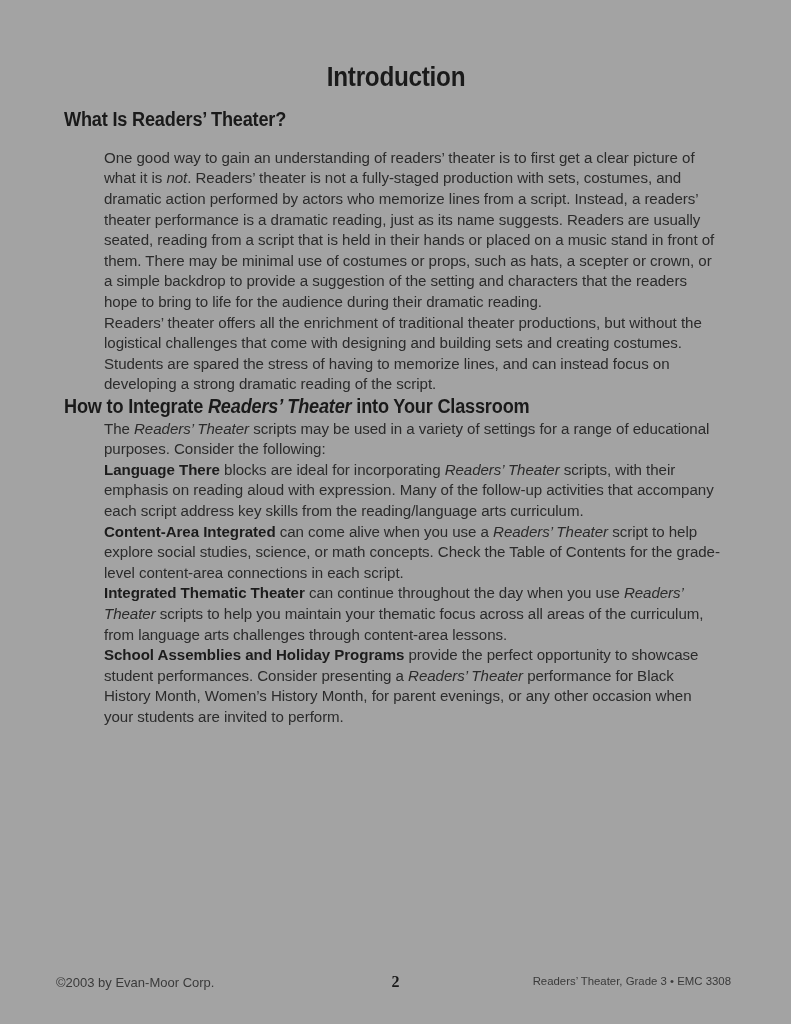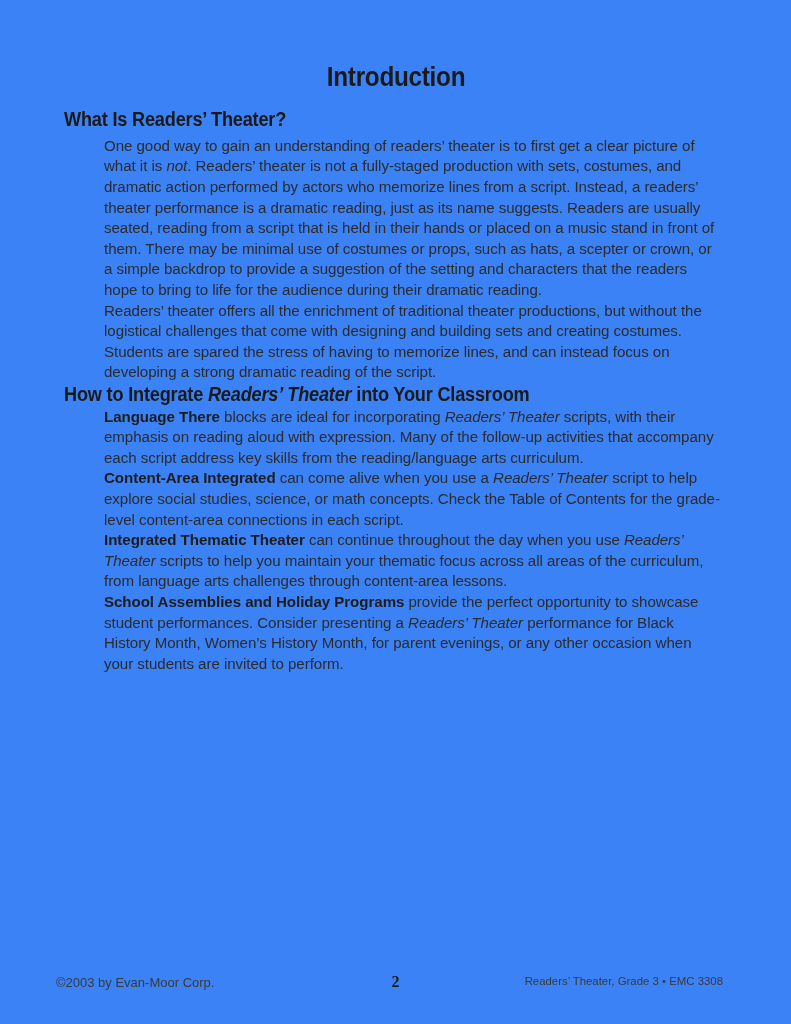--- a/index.html
+++ b/index.html
@@ -14,21 +14,21 @@
     position: relative;
     overflow: hidden;
     font-family: "Liberation Sans", sans-serif;
     color: #231f20;
     -webkit-font-smoothing: antialiased;
   }
 
   .page {
     position: absolute;
     inset: 0;
-    background: #3b82f6;
+    background: #a3a3a3;
   }
 
   
   .page-title {
     position: absolute;
     top: 62px;
     left: 64px;
     width: 664px;
     text-align: center;
     font-family: "Liberation Sans", sans-serif;
@@ -86,21 +86,21 @@
   }
   p.para strong {
     font-weight: bold;
     color: #1c1c1c;
   }
 
   .gap-para  { margin-top: 20.5px; }
   .gap-intro { margin-top: 19px; }
   .gap-item  { margin-top: 20px; }
 
-  .after-heading-1 { margin-top: 4px; }
+  .after-heading-1 { margin-top: 16px; }
 
   
   .footer {
     position: absolute;
     left: 56px;
     right: 56px;
     top: 975px;
     height: 20px;
   }
   .footer-left {
@@ -118,21 +118,21 @@
     right: 0;
     top: -2px;
     text-align: center;
     font-family: "Liberation Serif", serif;
     font-weight: bold;
     font-size: 16px;
     color: #1a1a1a;
   }
   .footer-right {
     position: absolute;
-    right: 12px;
+    right: 4px;
     top: 0;
     font-size: 11.4px;
     color: #3a3a3a;
     font-family: "Liberation Sans", sans-serif;
     white-space: nowrap;
   }
 </style>
 </head>
 <body>
 
@@ -149,20 +149,21 @@
     <div class="body-block after-heading-1">
       <p class="para"><span>One good way to gain an understanding of readers’ theater is to first get a clear picture of what it is </span><em>not</em><span>. Readers’ theater is not a fully-staged production with sets, costumes, and dramatic action performed by actors who memorize lines from a script. Instead, a readers’ theater performance is a dramatic reading, just as its name suggests. Readers are usually seated, reading from a script that is held in their hands or placed on a music stand in front of them. There may be minimal use of costumes or props, such as hats, a scepter or crown, or a simple backdrop to provide a suggestion of the setting and characters that the readers hope to bring to life for the audience during their dramatic reading.</span></p>
 
       <p class="para gap-para">Readers’ theater offers all the enrichment of traditional theater productions, but without the logistical challenges that come with designing and building sets and creating costumes. Students are spared the stress of having to memorize lines, and can instead focus on developing a strong dramatic reading of the script.</p>
     </div>
 
     <h2 class="section-heading heading-2"><span>How to Integrate </span><em>Readers’ Theater</em><span> into Your Classroom</span></h2>
 
     <div class="body-block">
 
+      <p class="para gap-intro"><span>The </span><em>Readers’ Theater</em><span> scripts may be used in a variety of settings for a range of educational purposes. Consider the following:</span></p>
 
       <p class="para gap-item"><strong>Language There</strong><span> blocks are ideal for incorporating </span><em>Readers’ Theater</em><span> scripts, with their emphasis on reading aloud with expression. Many of the follow-up activities that accompany each script address key skills from the reading/language arts curriculum.</span></p>
 
       <p class="para gap-item"><strong>Content-Area Integrated</strong><span> can come alive when you use a </span><em>Readers’ Theater</em><span> script to help explore social studies, science, or math concepts. Check the Table of Contents for the grade-level content-area connections in each script.</span></p>
 
       <p class="para gap-item"><strong>Integrated Thematic Theater</strong><span> can continue throughout the day when you use </span><em>Readers’ Theater</em><span> scripts to help you maintain your thematic focus across all areas of the curriculum, from language arts challenges through content-area lessons.</span></p>
 
       <p class="para gap-item"><strong>School Assemblies and Holiday Programs</strong><span> provide the perfect opportunity to showcase student performances. Consider presenting a </span><em>Readers’ Theater</em><span> performance for Black History Month, Women’s History Month, for parent evenings, or any other occasion when your students are invited to perform.</span></p>
 
     </div>

